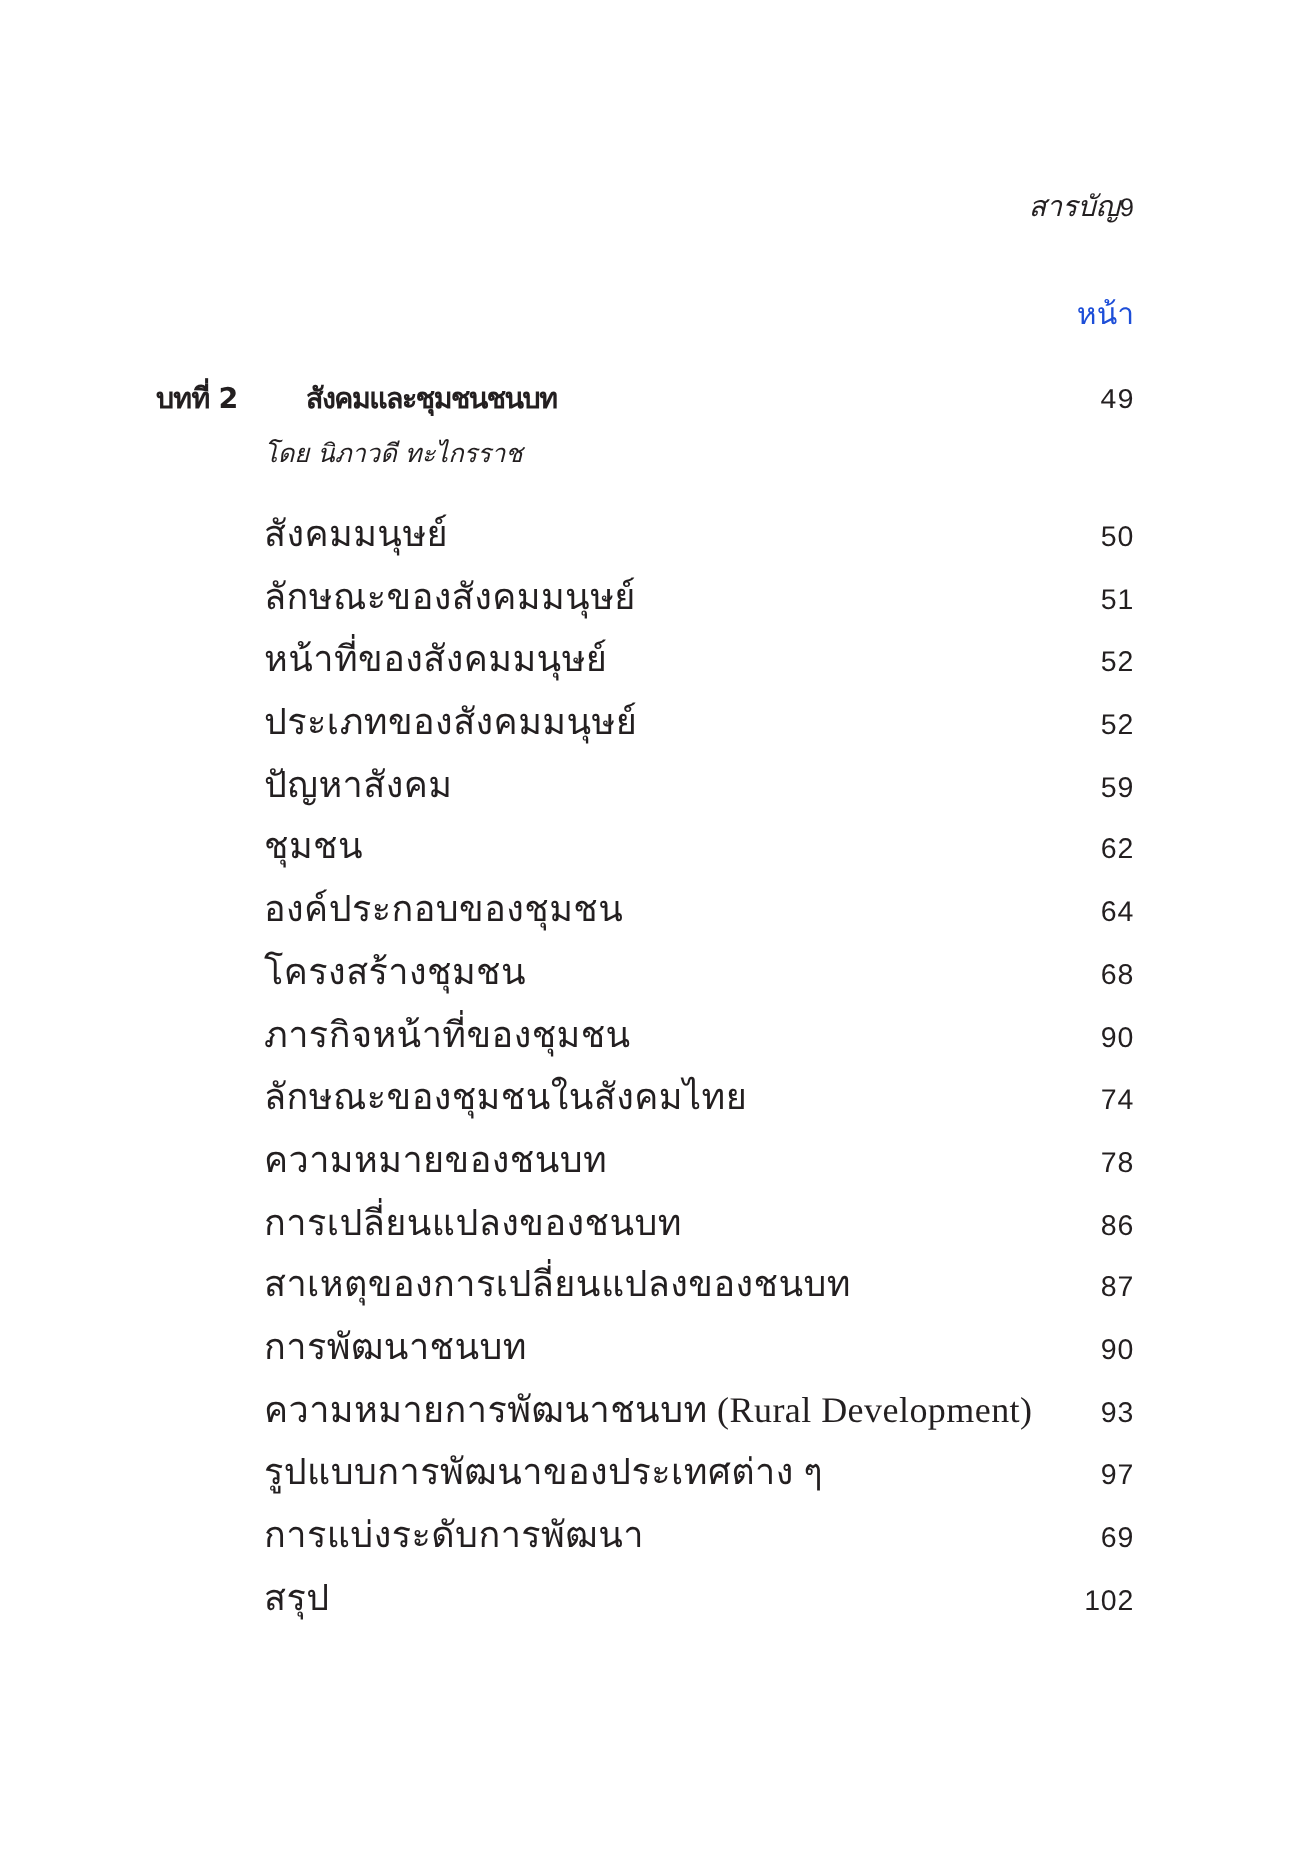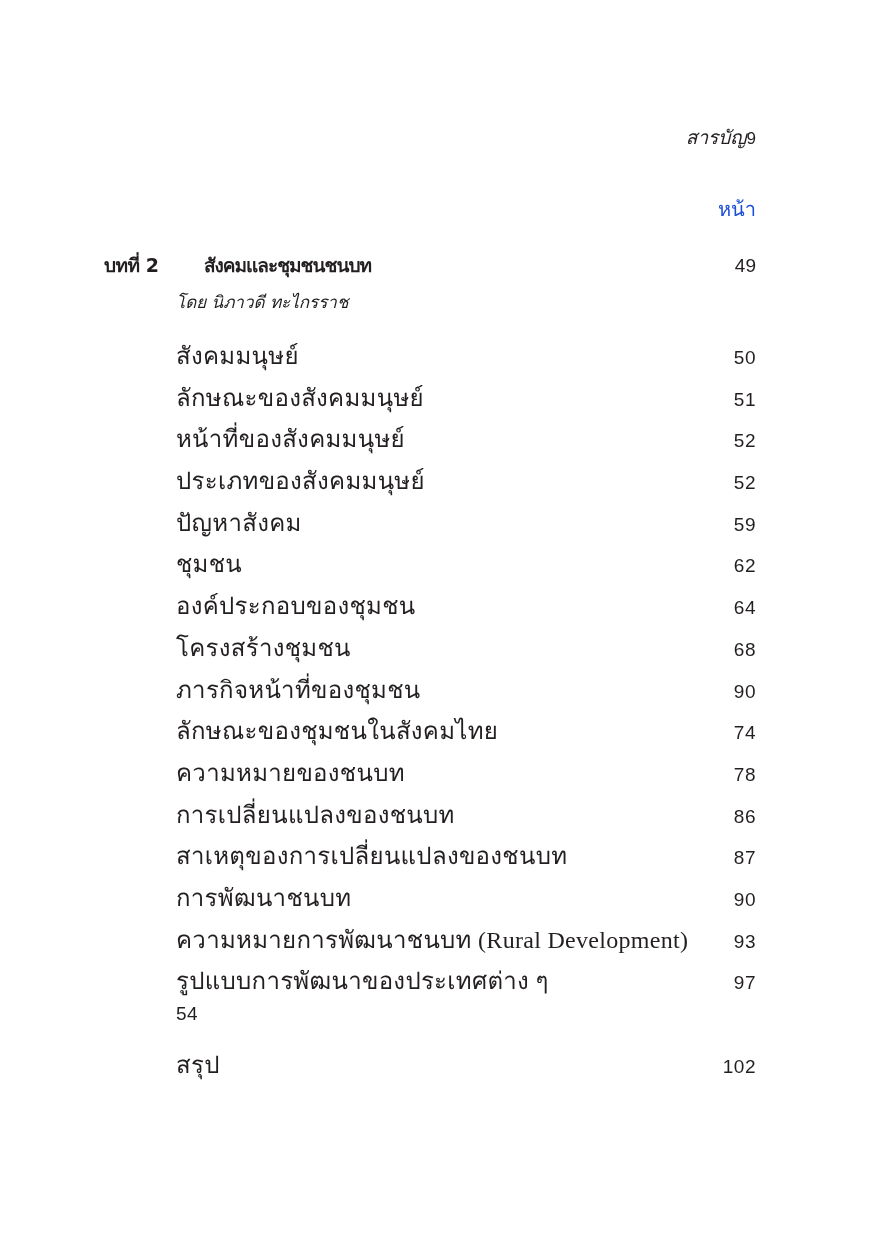--- a/index.html
+++ b/index.html
@@ -59,21 +59,21 @@
       white-space: nowrap;
     }
     .chapter-title {
       font-family: "DejaVu Sans", sans-serif;
       font-weight: bold;
       font-size: 19px;
       letter-spacing: -1px;
       flex: 1;
     }
     .chapter-page {
-      font-family: Liberation Sans, sans-serif;
+      font-family: Liberation Mono, monospace;
       font-size: 19px;
       text-align: left;
     }
     .author {
       position: absolute;
       top: 288px;
       left: 176px;
       font-family: "DejaVu Serif", serif;
       font-style: italic;
       font-size: 17px;
@@ -184,19 +184,20 @@
     </li>
   <li class="toc-item">
       <span class="label">ความหมายการพัฒนาชนบท (Rural Development)</span>
       <span class="page">93</span>
     </li>
   <li class="toc-item">
       <span class="label">รูปแบบการพัฒนาของประเทศต่าง ๆ</span>
       <span class="page">97</span>
     </li>
   <li class="toc-item">
-      <span class="page">54</span>
+      <span class="label">การแบ่งระดับการพัฒนา</span>
+      <span class="page">69</span>
     </li>
   <li class="toc-item">
       <span class="label">สรุป</span>
       <span class="page">102</span>
     </li>
 </ul>
 
 </body></html>

